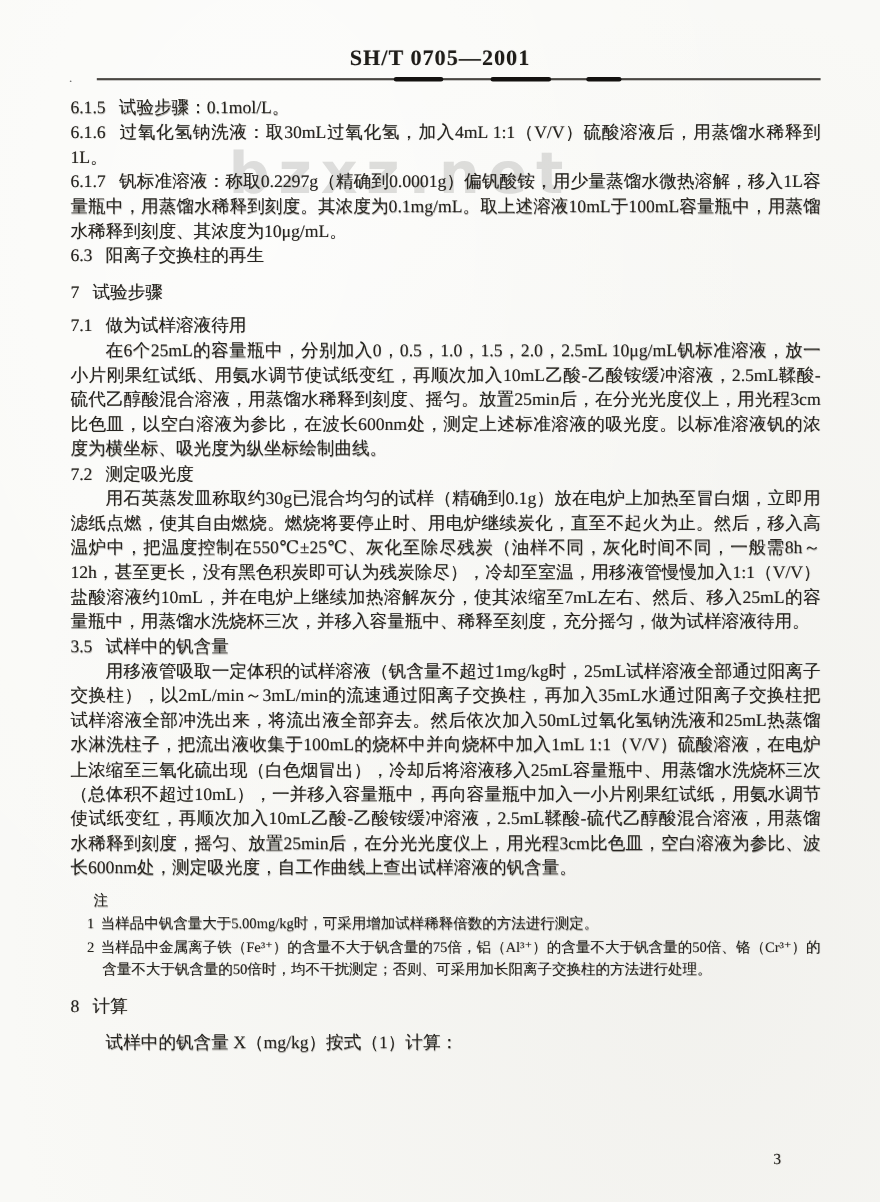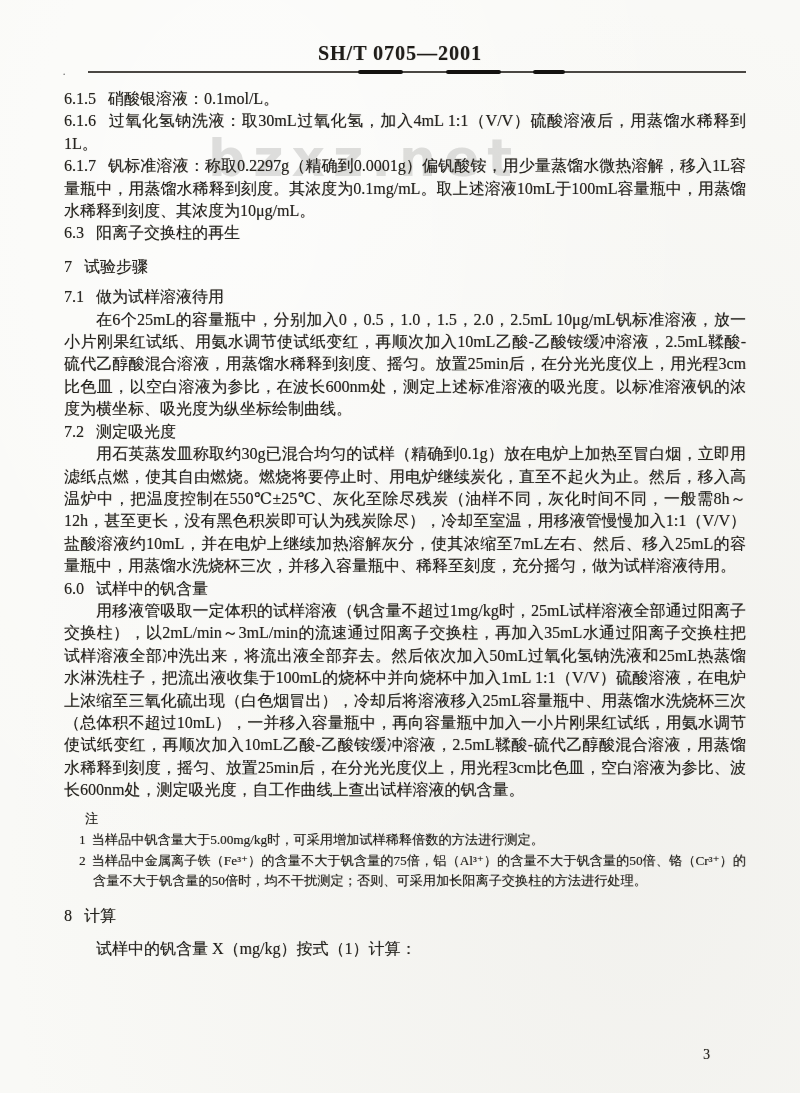--- a/index.html
+++ b/index.html
@@ -109,38 +109,38 @@
   <div class="header-code">SH/T 0705—2001</div>
   <span class="rule-dot">·</span>
   <div class="header-rule">
     <span class="seg seg1"></span>
     <span class="seg seg2"></span>
     <span class="seg seg3"></span>
   </div>
 
   <main class="content">
 
-    <p><span class="cnum">6.1.5</span><span>硝酸银溶液：0.1mol/L。</span></p>
+    <p><span class="cnum">6.1.5</span><span>试验步骤：0.1mol/L。</span></p>
 
     <p><span class="cnum">6.1.6</span><span>过氧化氢钠洗液：取30mL过氧化氢，加入4mL 1:1（V/V）硫酸溶液后，用蒸馏水稀释到1L。</span></p>
 
     <p><span class="cnum">6.1.7</span><span>钒标准溶液：称取0.2297g（精确到0.0001g）偏钒酸铵，用少量蒸馏水微热溶解，移入1L容量瓶中，用蒸馏水稀释到刻度。其浓度为0.1mg/mL。取上述溶液10mL于100mL容量瓶中，用蒸馏水稀释到刻度、其浓度为10μg/mL。</span></p>
 
 
     <p><span class="cnum">6.3</span><span>阳离子交换柱的再生</span></p>
 
     <p class="sec-head sec7-head"><span class="cnum">7</span><span>试验步骤</span></p>
 
     <p><span class="cnum">7.1</span><span>做为试样溶液待用</span></p>
     <p class="indented">在6个25mL的容量瓶中，分别加入0，0.5，1.0，1.5，2.0，2.5mL 10μg/mL钒标准溶液，放一小片刚果红试纸、用氨水调节使试纸变红，再顺次加入10mL乙酸-乙酸铵缓冲溶液，2.5mL鞣酸-硫代乙醇酸混合溶液，用蒸馏水稀释到刻度、摇匀。放置25min后，在分光光度仪上，用光程3cm比色皿，以空白溶液为参比，在波长600nm处，测定上述标准溶液的吸光度。以标准溶液钒的浓度为横坐标、吸光度为纵坐标绘制曲线。</p>
 
     <p><span class="cnum">7.2</span><span>测定吸光度</span></p>
     <p class="indented">用石英蒸发皿称取约30g已混合均匀的试样（精确到0.1g）放在电炉上加热至冒白烟，立即用滤纸点燃，使其自由燃烧。燃烧将要停止时、用电炉继续炭化，直至不起火为止。然后，移入高温炉中，把温度控制在550℃±25℃、灰化至除尽残炭（油样不同，灰化时间不同，一般需8h～12h，甚至更长，没有黑色积炭即可认为残炭除尽），冷却至室温，用移液管慢慢加入1:1（V/V）盐酸溶液约10mL，并在电炉上继续加热溶解灰分，使其浓缩至7mL左右、然后、移入25mL的容量瓶中，用蒸馏水洗烧杯三次，并移入容量瓶中、稀释至刻度，充分摇匀，做为试样溶液待用。</p>
 
-    <p><span class="cnum">6.0</span><span>试样中的钒含量</span></p>
+    <p><span class="cnum">3.5</span><span>试样中的钒含量</span></p>
     <p class="indented">用移液管吸取一定体积的试样溶液（钒含量不超过1mg/kg时，25mL试样溶液全部通过阳离子交换柱），以2mL/min～3mL/min的流速通过阳离子交换柱，再加入35mL水通过阳离子交换柱把试样溶液全部冲洗出来，将流出液全部弃去。然后依次加入50mL过氧化氢钠洗液和25mL热蒸馏水淋洗柱子，把流出液收集于100mL的烧杯中并向烧杯中加入1mL 1:1（V/V）硫酸溶液，在电炉上浓缩至三氧化硫出现（白色烟冒出），冷却后将溶液移入25mL容量瓶中、用蒸馏水洗烧杯三次（总体积不超过10mL），一并移入容量瓶中，再向容量瓶中加入一小片刚果红试纸，用氨水调节使试纸变红，再顺次加入10mL乙酸-乙酸铵缓冲溶液，2.5mL鞣酸-硫代乙醇酸混合溶液，用蒸馏水稀释到刻度，摇匀、放置25min后，在分光光度仪上，用光程3cm比色皿，空白溶液为参比、波长600nm处，测定吸光度，自工作曲线上查出试样溶液的钒含量。</p>
 
     <div class="notes">
       <p class="note-label">注</p>
       <p class="note-item"><span class="note-num">1</span><span>当样品中钒含量大于5.00mg/kg时，可采用增加试样稀释倍数的方法进行测定。</span></p>
       <p class="note-item"><span class="note-num">2</span><span>当样品中金属离子铁（Fe³⁺）的含量不大于钒含量的75倍，铝（Al³⁺）的含量不大于钒含量的50倍、铬（Cr³⁺）的含量不大于钒含量的50倍时，均不干扰测定；否则、可采用加长阳离子交换柱的方法进行处理。</span></p>
     </div>
 
     <p class="sec-head sec8-head"><span class="cnum">8</span><span>计算</span></p>
     <p class="indented">试样中的钒含量 X（mg/kg）按式（1）计算：</p>

